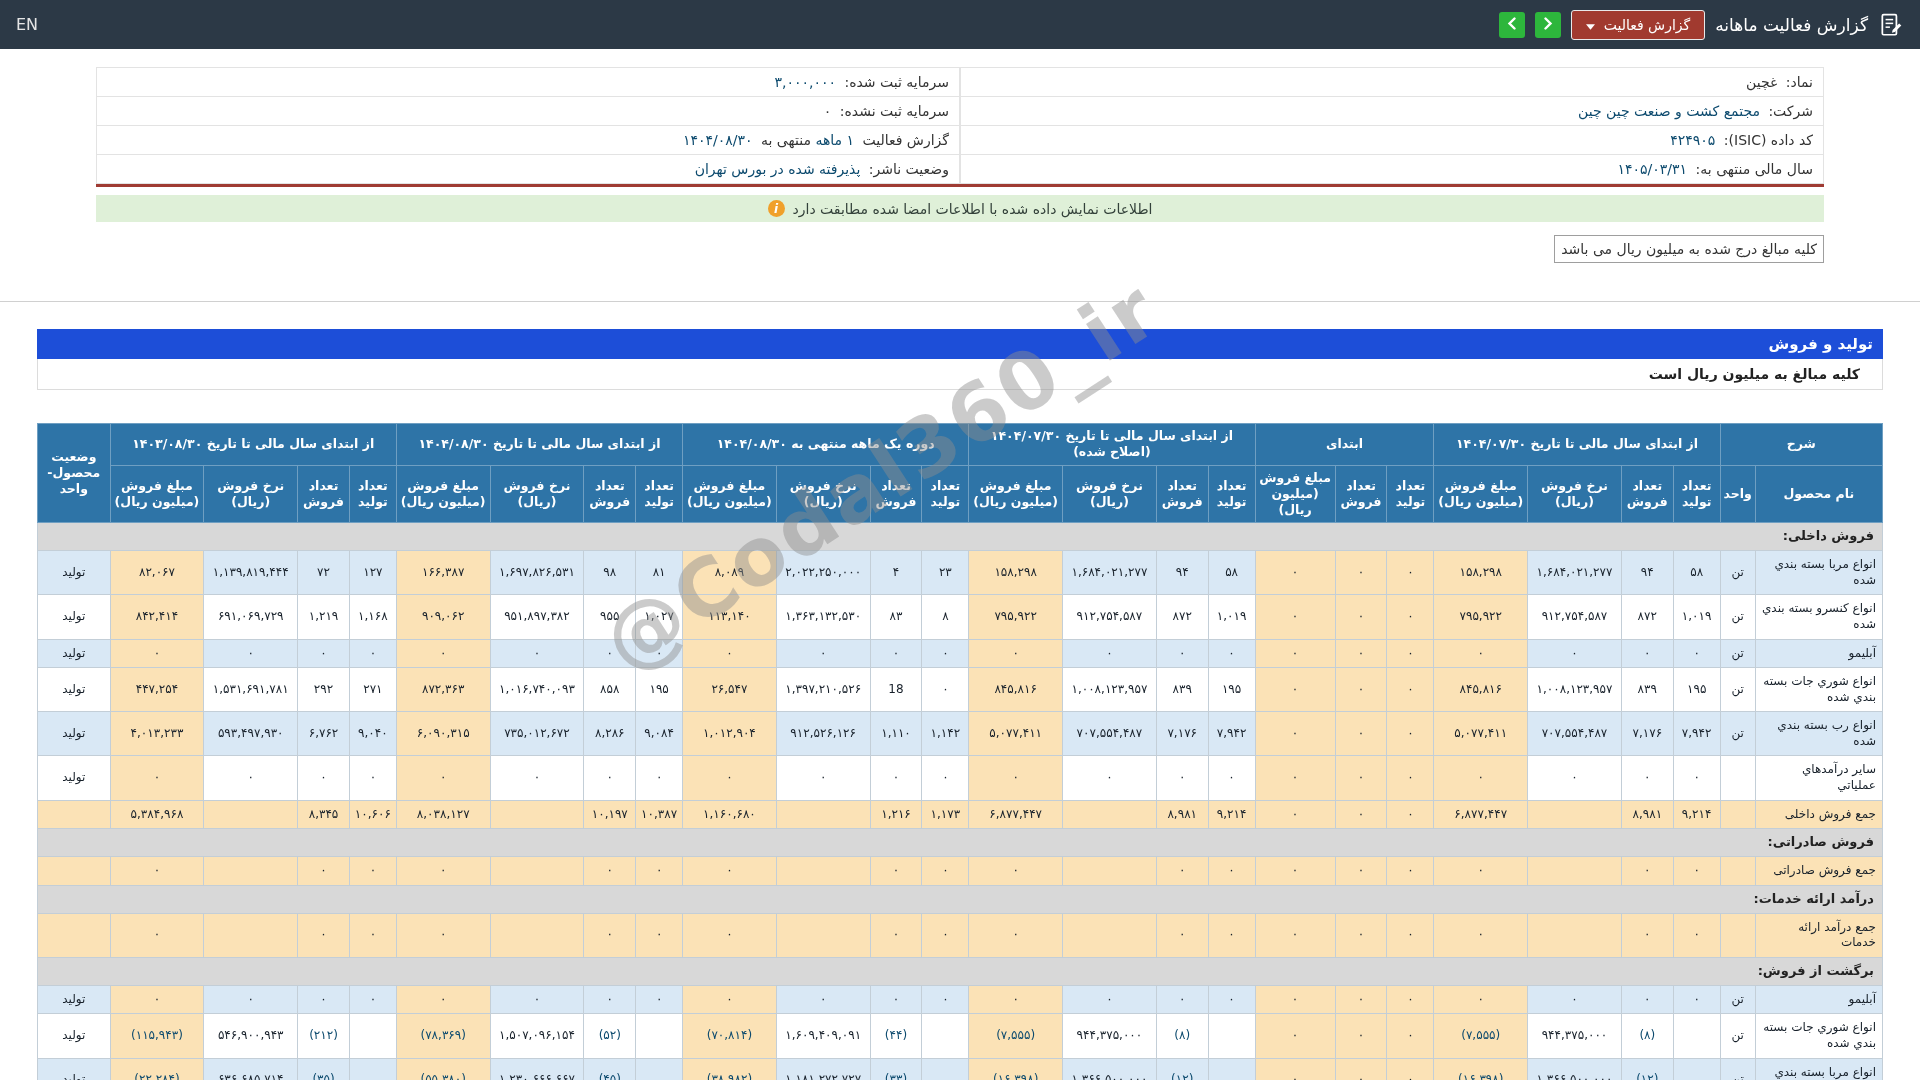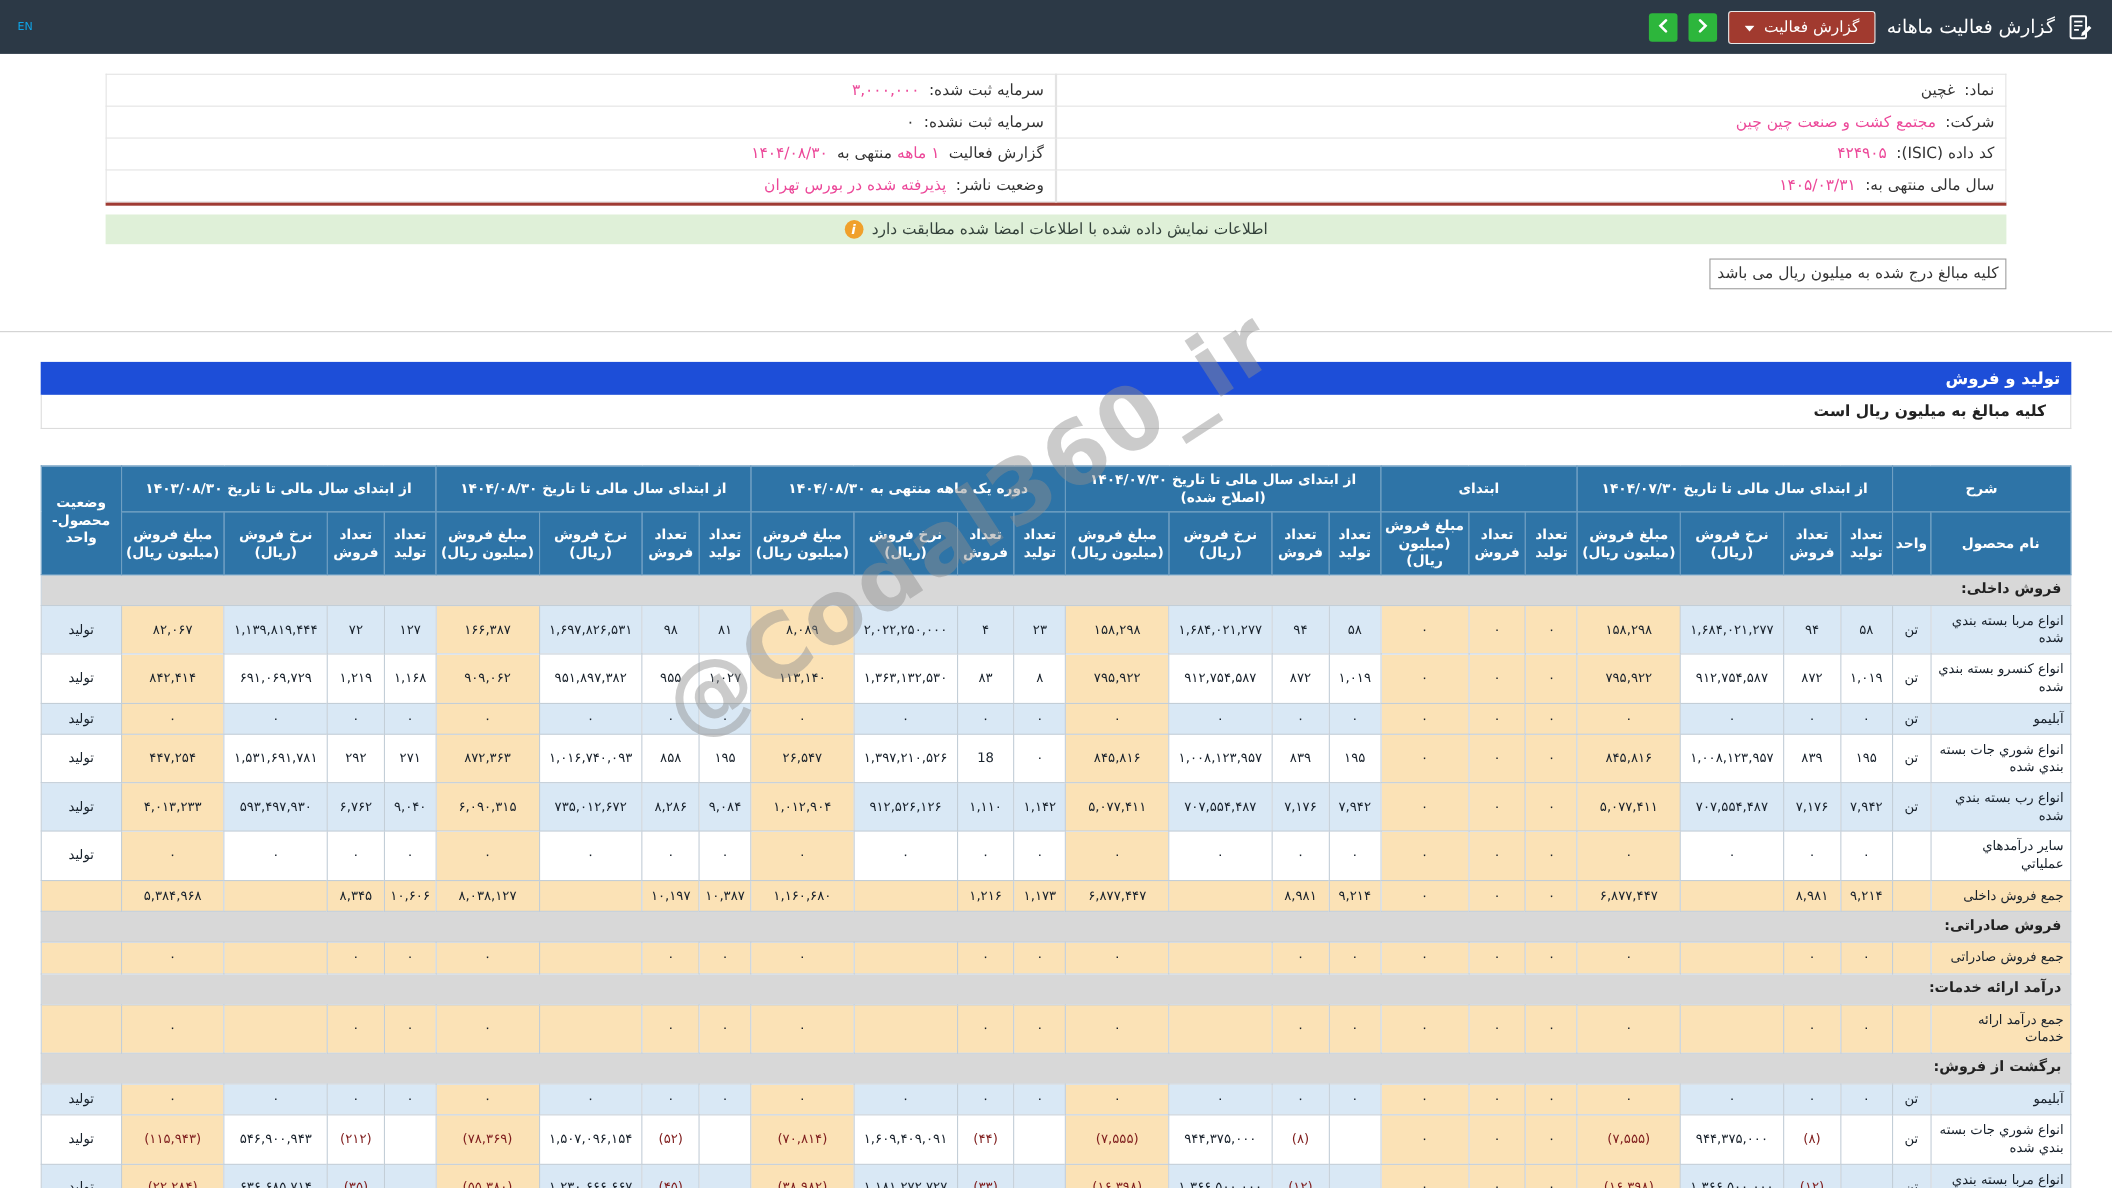--- a/index.html
+++ b/index.html
@@ -26,33 +26,33 @@
     display:flex; align-items:center; gap:9px;
     cursor:pointer; font-family:inherit;
   }
   .nav-green {
     width:26px; height:26px; background:#2db63c;
     border:none; border-radius:3px; cursor:pointer;
     display:flex; align-items:center; justify-content:center;
     padding:0;
   }
   .spacer { flex:1; }
-  .lang { color:#0ea5e9; font-size:10px; text-decoration:none; cursor:pointer; }
+  .lang { color:#e5e5e5; font-size:16px; text-decoration:none; cursor:pointer; }
 
   
   .info-wrap { margin:18px 96px 0; border-bottom:3px solid #9f3b33; }
   .info-flex { display:flex; }
   .info-table { flex:1; border-collapse:collapse; width:50%; }
   .info-table td {
     border:1px solid #e3e3e3; padding:5px 10px;
     font-size:14px; color:#333333; height:29px;
   }
   .lbl { color:#333333; }
   .val { color:#333333; margin-right:4px; }
-  .val.red { color:#ec4899; }
+  .val.red { color:#0c4a6e; }
 
   
   .notice {
     margin:8px 96px 0; background:#dff0d8;
     padding:4px 8px; font-size:14px; color:#33413a;
     display:flex; align-items:center; justify-content:center; gap:8px;
     min-height:27px;
   }
   .info-badge {
     width:17px; height:17px; border-radius:50%;
@@ -99,21 +99,21 @@
   }
   .prod td.name { text-align:right; padding:6px 6px; white-space:normal; }
   .prod tr.shade-blue td  { background:#d9e8f5; }
   .prod tr.shade-white td { background:#ffffff; }
   .prod tr.total-row td   { background:#fbe2b6; }
   .prod tr.section-row td {
     background:#d8d8d8; text-align:right; font-weight:bold;
     font-size:13px; padding:5px 8px; color:#222222; white-space:normal;
   }
   .prod td.wheat { background:#fbe2b6 !important; }
-  .prod td.red   { color:#7f1d1d; }
+  .prod td.red   { color:#0c4a6e; }
 
   
   .watermark {
     position:absolute; top:430px; left:560px;
     transform:rotate(-33deg);
     font-size:80px; font-weight:bold; letter-spacing:3px;
     color:#8e8e8e; opacity:0.45;
     z-index:10; pointer-events:none; direction:ltr;
   }
 </style>

